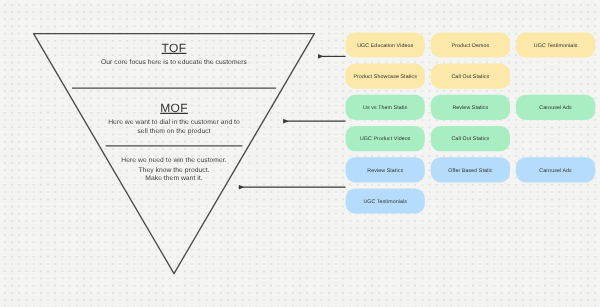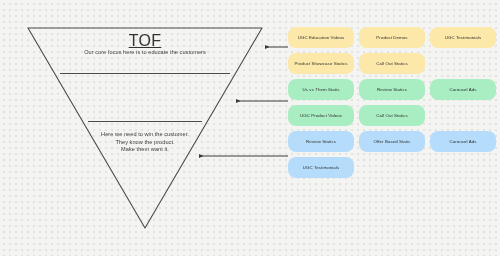--- a/index.html
+++ b/index.html
@@ -31,21 +31,21 @@
     height: 256px;
     pointer-events: none;
   }
   
   .stage {
     position: absolute;
     text-align: center;
     color: #3a3a3a;
   }
   .stage-title {
-    font-size: 16px;
+    font-size: 10px;
     font-weight: 400;
     letter-spacing: 0.3px;
     color: #333333;
     margin: 0 0 2px 0;
     line-height: 13px;
     text-decoration: underline;
   }
   .stage-desc {
     font-size: 5.6px;
     line-height: 7.6px;
@@ -115,20 +115,25 @@
     <line x1="288" y1="47" x2="265" y2="47" stroke="#3a3a3a" stroke-width="1" marker-end="url(#arrowhead)"></line>
     <line x1="288" y1="101" x2="236" y2="101" stroke="#3a3a3a" stroke-width="1" marker-end="url(#arrowhead)"></line>
     <line x1="288" y1="156" x2="199" y2="156" stroke="#3a3a3a" stroke-width="1" marker-end="url(#arrowhead)"></line>
   </svg>
 
   <div class="stage" id="stage-tof">
     <div class="stage-title">TOF</div>
     <div class="stage-desc">Our core focus here is to educate the customers</div>
   </div>
 
+  <div class="stage" id="stage-mof">
+    <div class="stage-title">MOF</div>
+    <div class="stage-desc">Here we want to dial in the customer and to</div>
+    <div class="stage-desc">sell them on the product</div>
+  </div>
 
   <div class="stage" id="stage-bof">
     <div class="stage-desc">Here we need to win the customer.</div>
     <div class="stage-desc">They know the product.</div>
     <div class="stage-desc">Make them want it.</div>
   </div>
 
   <div class="cards">
 
     <div class="card-row">

